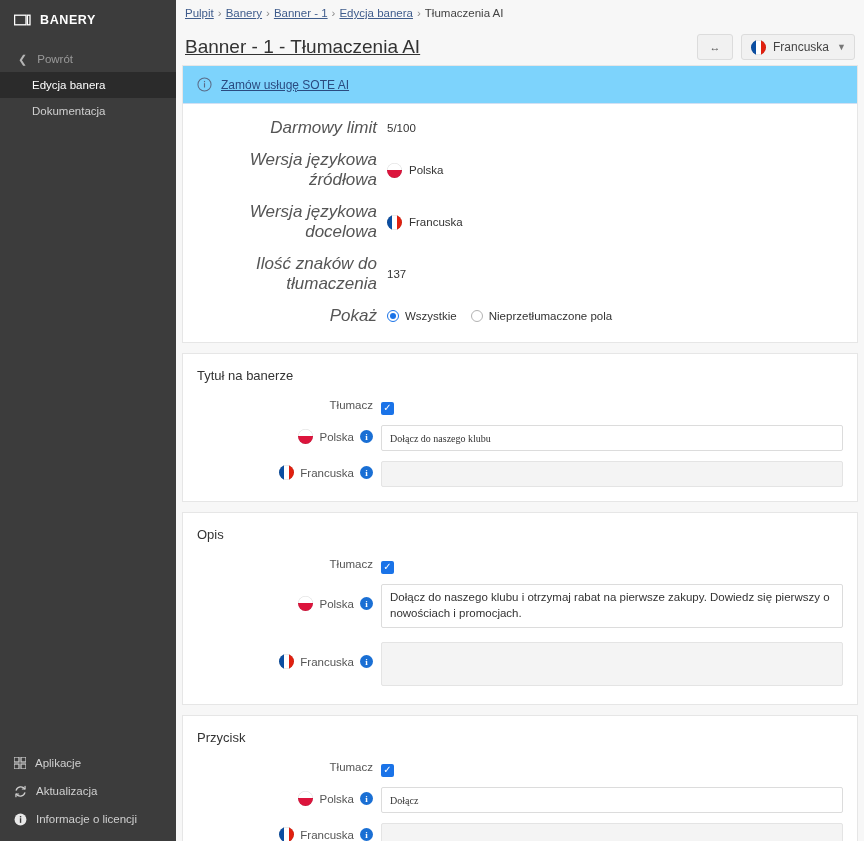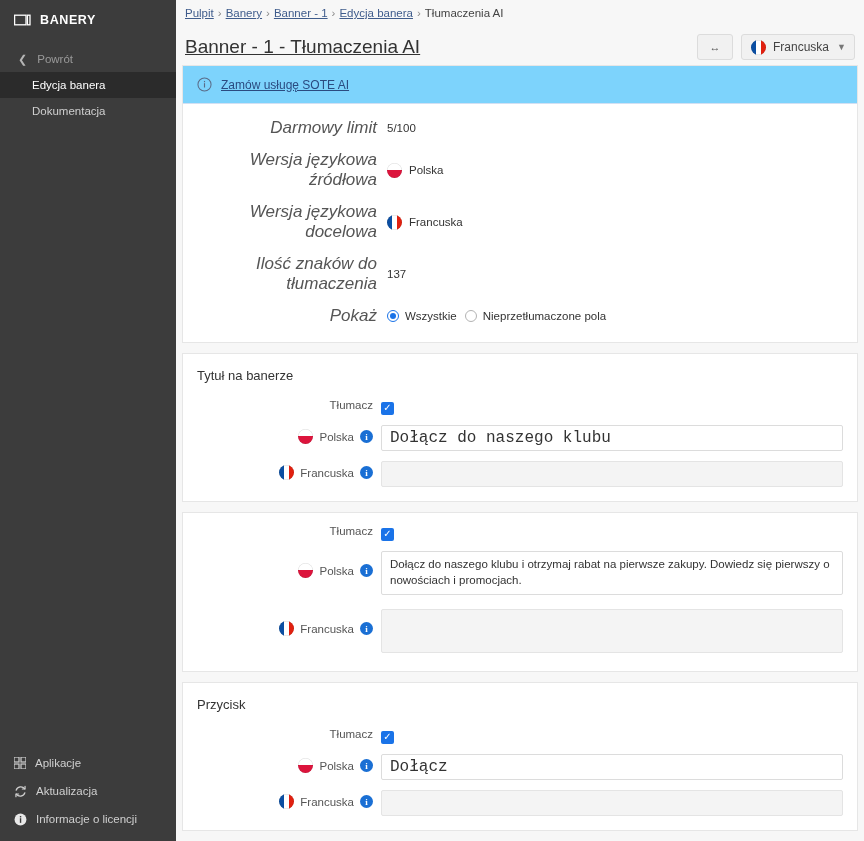--- a/index.html
+++ b/index.html
@@ -94,21 +94,21 @@
   }
   .val { font-size: 11.5px; color: #333; display: flex; align-items: center; gap: 7px; }
 
   
   .flag { width: 15px; height: 15px; border-radius: 50%; overflow: hidden;
           display: inline-block; flex: 0 0 auto; box-shadow: 0 0 0 .5px rgba(0,0,0,.14) inset; }
   .flag-pl { background: linear-gradient(to bottom, #ffffff 0 50%, #dc143c 50% 100%); }
   .flag-fr { background: linear-gradient(to right, #0b4ea2 0 33.33%, #ffffff 33.33% 66.66%, #e1200f 66.66% 100%); }
 
   
-  .radio-grp { display: flex; align-items: center; gap: 8px; }
+  .radio-grp { display: flex; align-items: center; gap: 14px; }
   .radio-opt { display: flex; align-items: center; gap: 6px; cursor: pointer; font-size: 11.5px; color: #333; }
   .radio {
     width: 12px; height: 12px; border-radius: 50%;
     border: 1px solid #b3b3b3; background: #fff;
     display: inline-flex; align-items: center; justify-content: center; flex: 0 0 auto;
   }
   .radio.on { border-color: #1a73e8; }
   .radio.on::after {
     content: ""; width: 6px; height: 6px; border-radius: 50%; background: #1a73e8;
   }
@@ -130,22 +130,22 @@
   }
   .info-dot {
     width: 13px; height: 13px; border-radius: 50%; background: #1a6fd4;
     color: #fff; font-size: 9px; font-weight: bold; font-family: "Liberation Serif", serif;
     display: inline-flex; align-items: center; justify-content: center;
     flex: 0 0 auto; cursor: pointer;
   }
   .fctl { flex: 1 1 auto; padding-top: 0; }
   .txtin {
     width: 100%; height: 26px; border: 1px solid #dcdcdc; border-radius: 2px;
-    background: #fff; font-size: 16px; color: #333; padding: 0 8px;
-    font-family: Liberation Mono, monospace; outline: none;
+    background: #fff; font-size: 10px; color: #333; padding: 0 8px;
+    font-family: Liberation Serif, serif; outline: none;
   }
   .txtin.disabled { background: #f4f4f4; border-color: #e4e4e4; }
   .txtarea {
     width: 100%; height: 44px; border: 1px solid #dcdcdc; border-radius: 2px;
     background: #fff; font-size: 11.5px; color: #333; padding: 5px 8px;
     font-family: "Liberation Sans", sans-serif; outline: none; resize: none;
     line-height: 1.35;
   }
   .txtarea.disabled { background: #f4f4f4; border-color: #e4e4e4; }
 
@@ -330,20 +330,21 @@
               <span class="info-dot">i</span>
             </div>
             <div class="fctl">
               <input class="txtin disabled" type="text" value="" style="">
             </div>
           </div>
         </div>
       </section>
 
       <section class="card">
+        <div class="sec-title">Opis</div>
         <div class="sec-body">
           <div class="frow">
             <div class="flbl">Tłumacz</div>
             <div class="fctl" style="padding-top:2px">
               <span class="chk">✓</span>
             </div>
           </div>
           <div class="frow">
             <div class="flbl" style="padding-top:12px">
               <span class="flag flag-pl"></span>

